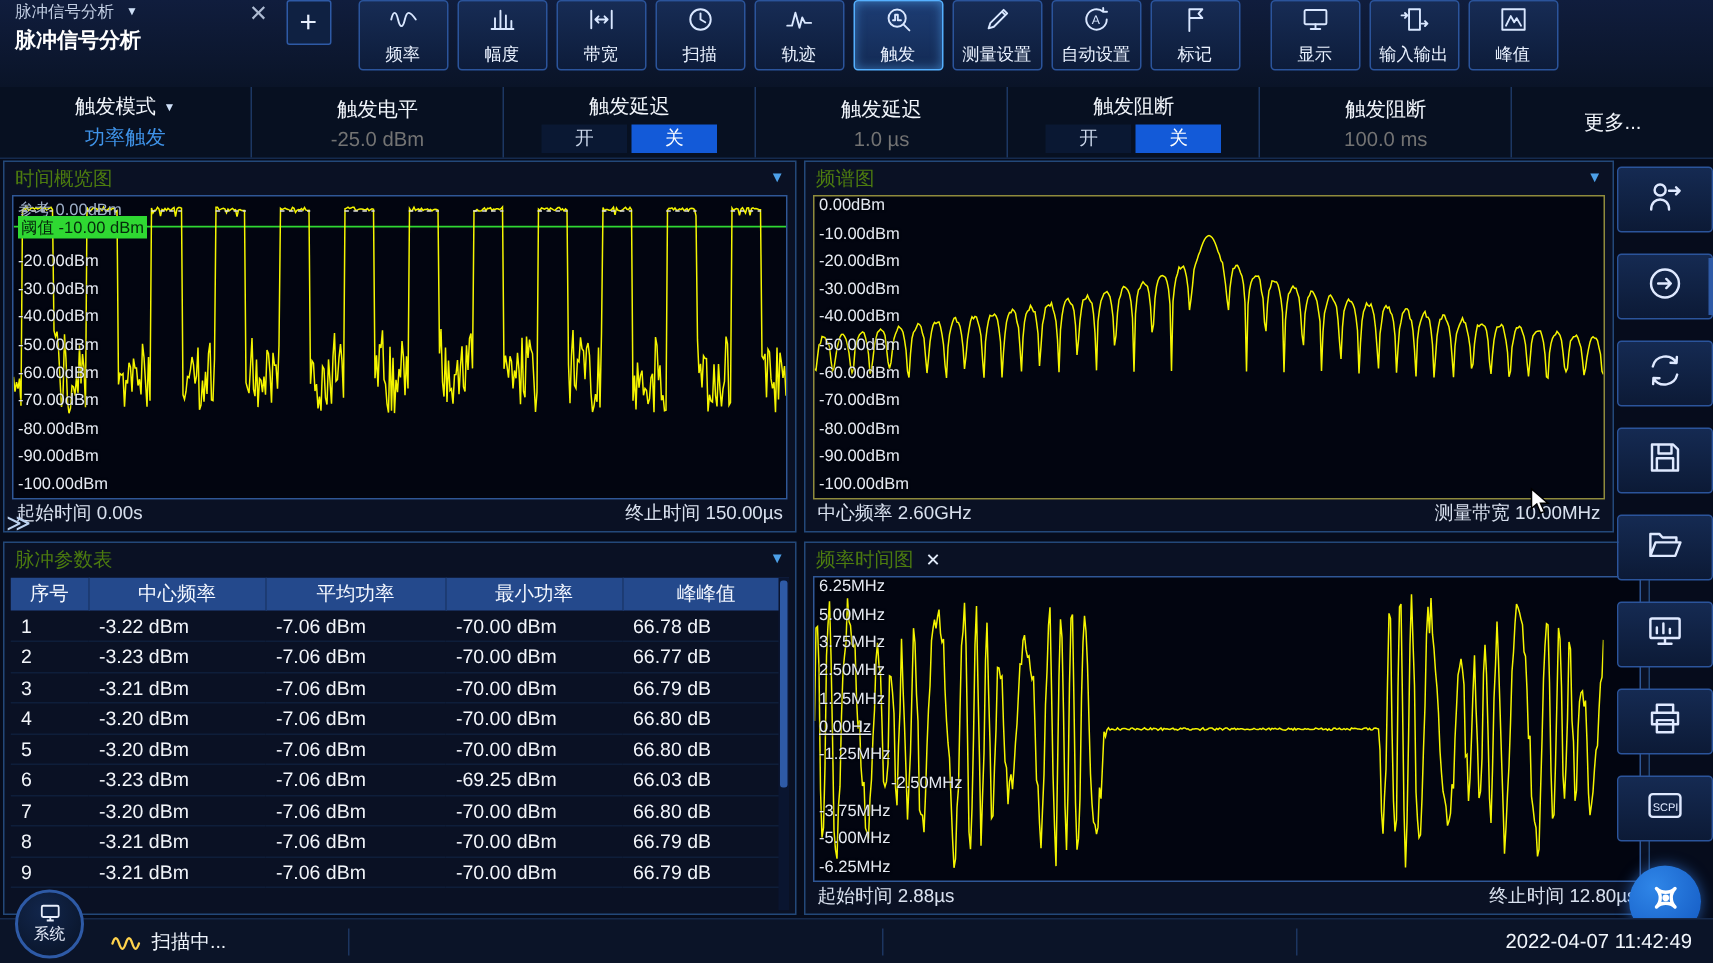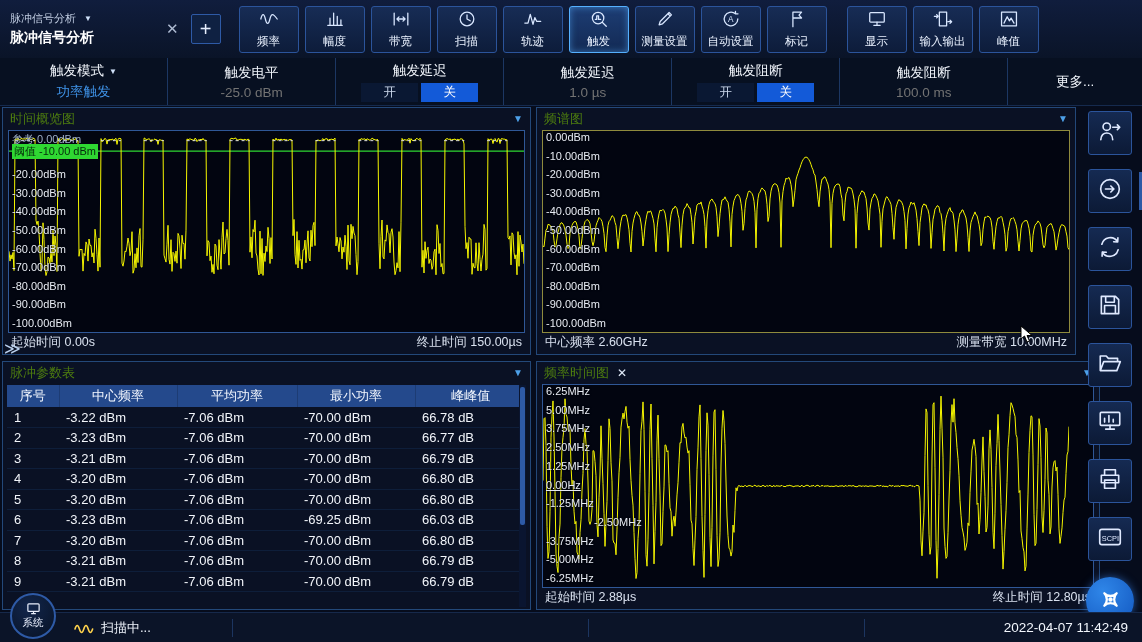--- a/index.html
+++ b/index.html
@@ -1,19 +1,19 @@
 <!DOCTYPE html>
 <html><head>
 <meta charset="utf-8">
 <style>
 *{margin:0;padding:0;box-sizing:border-box}
 html{background:#02050d}
 body{width:1142px;height:642px;background:#060c1c;font-family:"Liberation Sans","DejaVu Sans",sans-serif;color:#e9eef8;overflow:hidden;position:relative}
 
-#topbar{position:absolute;left:0;top:0;width:100%;height:58px;background:linear-gradient(#101d3d,#0a1428);display:flex;align-items:center}
+#topbar{position:absolute;left:0;top:0;width:100%;height:58px;background:linear-gradient(#101d3d,#0a1428);display:flex;align-items:flex-start}
 .tab-block{width:150px;margin-left:10px;cursor:pointer}
 .tab-small{font-size:11px;color:#c3cfe4;display:flex;align-items:center;gap:8px;white-space:nowrap}
 .tab-small .caret{font-size:8px;color:#cfe0f8}
 .tab-big{font-size:14px;font-weight:bold;color:#fff;margin-top:3px;white-space:nowrap}
 .tab-close{color:#aebbd2;font-size:15px;margin:0 12px 0 6px;cursor:pointer}
 .add-btn{width:30px;height:30px;border:1px solid #2e5aa6;background:#0f2142;color:#e6eefc;font-size:20px;line-height:1;display:flex;align-items:center;justify-content:center;margin-right:18px;border-radius:2px;cursor:pointer}
 #toolbar-buttons{display:flex;gap:6px;align-items:center}
 .tb-btn{width:60px;height:47px;border:1px solid #2b549b;border-radius:3px;background:linear-gradient(#172c55,#0d1c3a);display:flex;flex-direction:column;align-items:center;justify-content:center;gap:1px;cursor:pointer}
 .tb-btn.active{border-color:#55b0ff;background:linear-gradient(#1d3d74,#132a54);box-shadow:inset 0 0 7px rgba(85,175,255,.55)}
 .tb-label{font-size:11.5px;color:#eaf2ff;white-space:nowrap}
@@ -52,21 +52,21 @@
 
 .table-wrap{flex:1;margin:2px 4px;position:relative;overflow:hidden}
 table{width:calc(100% - 10px);border-collapse:collapse;table-layout:fixed}
 thead th{background:#24498c;color:#f4f8ff;font-weight:normal;font-size:13px;height:22px;border-right:1px solid #1d3c74}
 thead th:last-child{border-right:none}
 tbody td{font-size:13px;color:#f2f5fa;height:20.5px;padding-left:7px;border-bottom:1px solid #0e1e3a;white-space:nowrap;overflow:hidden}
 .vscroll{position:absolute;right:0;top:0;bottom:0;width:7px;background:#0a1530;cursor:pointer}
 .vscroll .thumb{position:absolute;left:1px;width:5px;top:2px;height:62%;background:#2e5aa6;border-radius:2px}
 
 #sidebar{position:absolute;left:1080px;top:4px;width:60px;height:500px;display:flex;flex-direction:column;align-items:center}
-.sb-btn{width:44px;height:44px;border:1px solid #2b549b;border-radius:3px;background:linear-gradient(#152a52,#0c1a36);display:flex;align-items:center;justify-content:center;margin-bottom:14px;cursor:pointer;flex:none}
+.sb-btn{width:64px;height:44px;border:1px solid #2b549b;border-radius:3px;background:linear-gradient(#152a52,#0c1a36);display:flex;align-items:center;justify-content:center;margin-bottom:14px;cursor:pointer;flex:none}
 .sb-round{width:48px;height:48px;border-radius:50%;background:radial-gradient(circle at 35% 30%,#2f86e8,#1257c0);display:flex;align-items:center;justify-content:center;margin-top:2px;cursor:pointer;box-shadow:0 0 9px rgba(60,140,255,.55);flex:none}
 .icn24{width:26px;height:26px;stroke:#dfe9ff;fill:none;stroke-width:1.5;stroke-linecap:round;stroke-linejoin:round}
 .icn-round{width:27px;height:27px;stroke:#fff;fill:none;stroke-width:2;stroke-linecap:round;stroke-linejoin:round}
 .side-scroll{position:absolute;left:1139px;top:172px;width:3px;height:38px;background:#2e5aa6;z-index:5}
 
 #statusbar{position:absolute;left:0;bottom:0;width:100%;height:30px;background:#0b1428;border-top:1px solid #16294b;display:flex;align-items:center}
 .sys-btn{position:absolute;left:10px;bottom:3px;width:46px;height:46px;border-radius:50%;border:2px solid #2e5aa6;background:radial-gradient(circle at 40% 30%,#12264c,#081224);display:flex;flex-direction:column;align-items:center;justify-content:center;z-index:6;cursor:pointer}
 .sys-btn .sys-label{font-size:10.5px;color:#e8eefb;margin-top:0}
 .sweep-status{display:flex;align-items:center;gap:7px;margin-left:74px;font-size:13px;color:#eef3fb}
 .sb-divider{width:1px;height:18px;background:#1c3560;position:absolute;top:6px}

